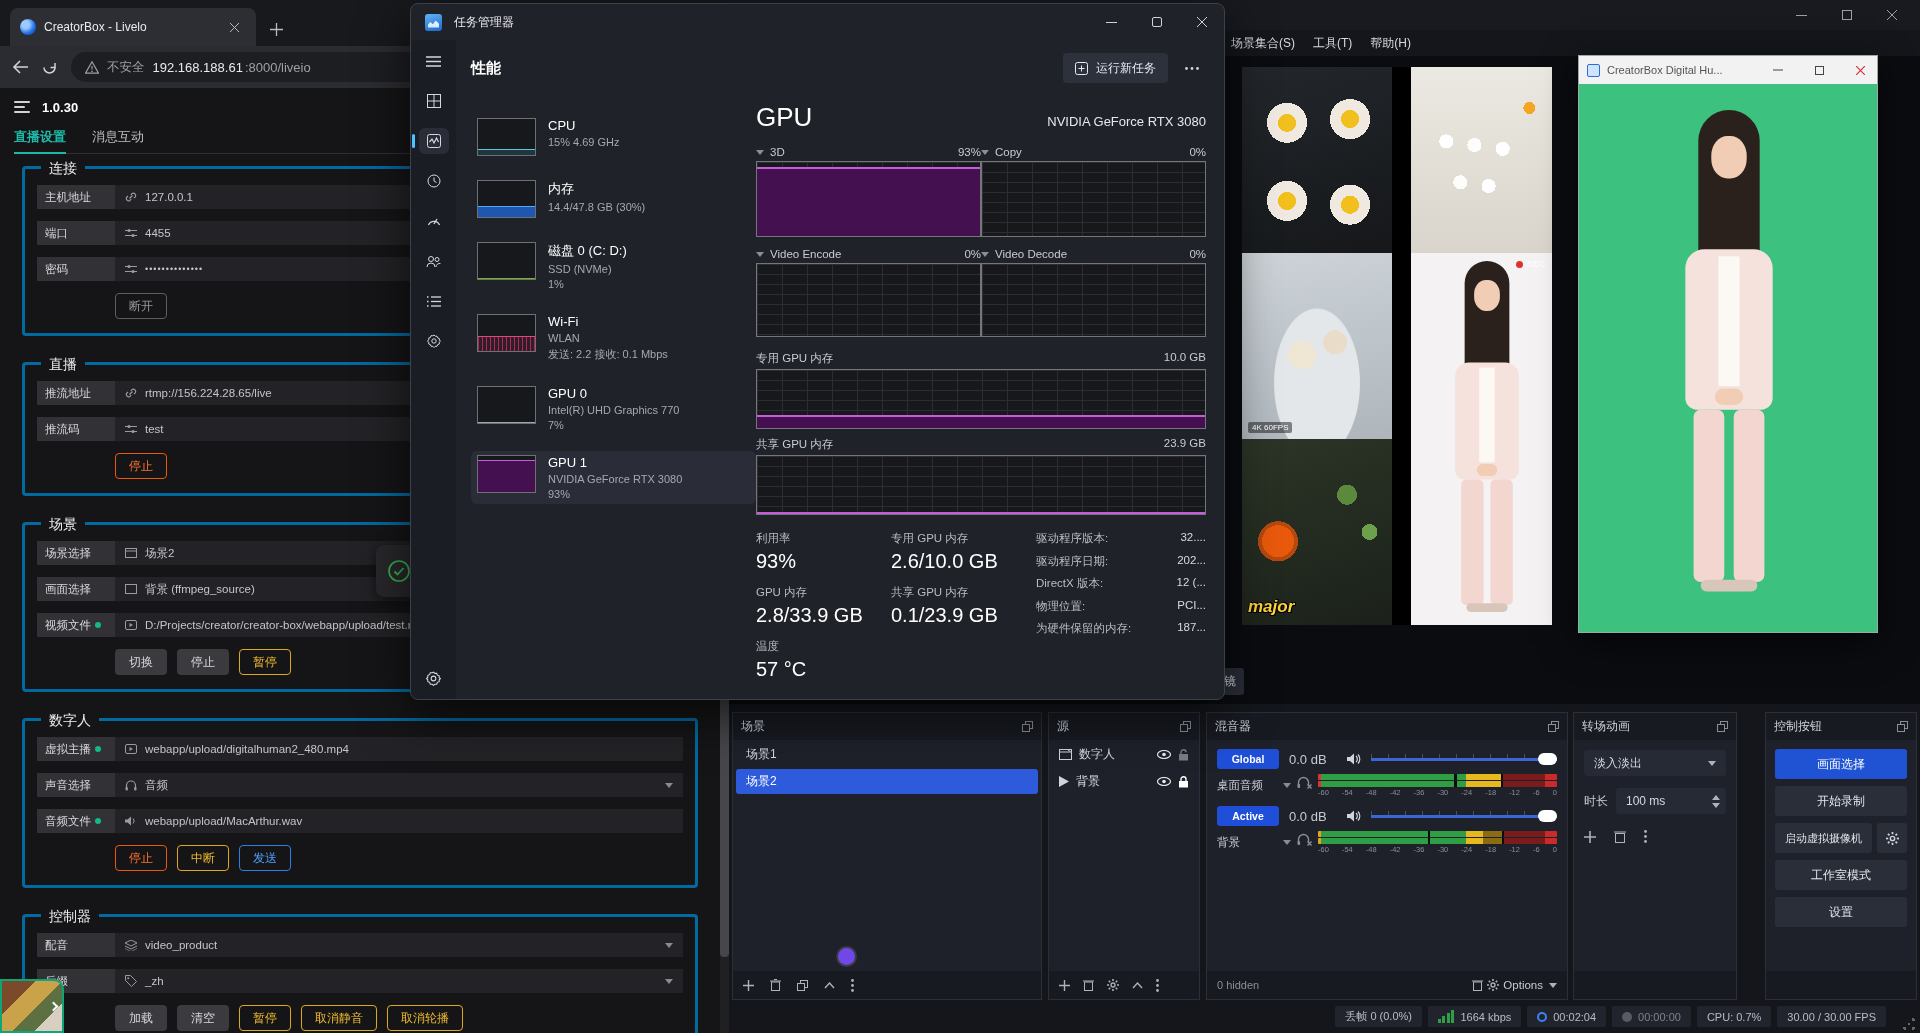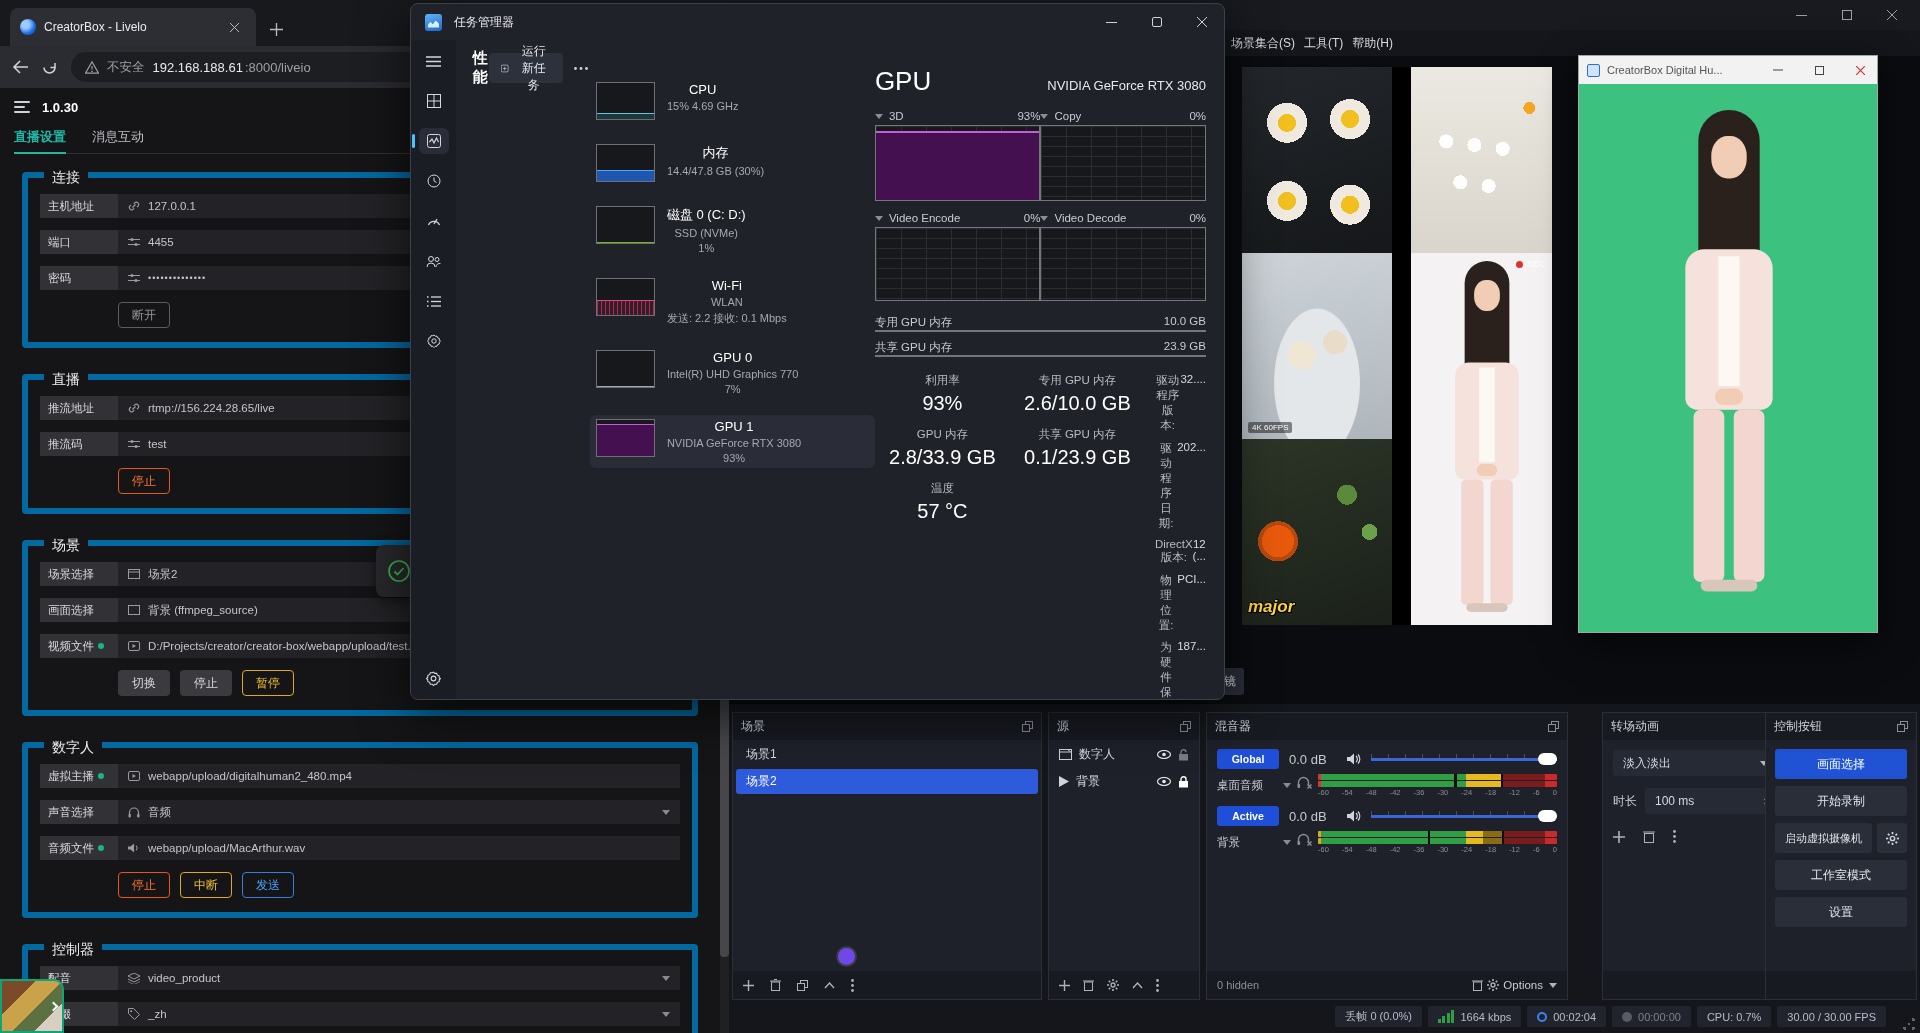--- a/index.html
+++ b/index.html
@@ -25,21 +25,21 @@
   .addr .host { color:#e8eaed; font-size:13px; }
   .addr .path { color:#9aa0a6; font-size:13px; }
   .page { position:relative; height:945px; padding:8px 0 0 14px; overflow:hidden; }
   .vheader { display:flex; align-items:center; gap:12px; color:#fff; font-size:13px; font-weight:bold; height:22px; }
   .hamb { width:16px; }
   .hamb i { display:block; height:2px; background:#cfd2d7; margin:3px 0; border-radius:1px; }
   .hamb i:nth-child(2){ width:11px; }
   .ptabs { display:flex; gap:26px; margin-top:10px; height:26px; align-items:center; border-bottom:1px solid #303034; width:700px; }
   .ptab { font-size:13px; color:#bdbfc4; padding-bottom:6px; border-bottom:2px solid transparent; }
   .ptab.act { color:#1db9a8; border-bottom-color:#1db9a8; font-weight:bold; }
-  .group { position:relative; border:6px solid #0369a1; border-radius:4px; width:676px; margin:18px 0 26px 8px;
+  .group { position:relative; border:3px solid #0369a1; border-radius:4px; width:676px; margin:12px 0 26px 8px;
     padding:16px 12px 8px; }
   .gtitle { position:absolute; top:-9px; left:16px; background:#151517; padding:0 8px; color:#ececee; font-size:14px; }
   .frow { display:flex; height:24px; margin-bottom:12px; }
   .flbl { width:78px; background:#313136; color:#d8d8dc; font-size:11.5px; display:flex; align-items:center;
     padding:0 8px; gap:4px; flex:none; }
   .dot { width:6px; height:6px; border-radius:50%; background:#12b886; flex:none; }
   .fval { flex:1; background:#232327; color:#c4c5c9; font-size:11.5px; display:flex; align-items:center;
     padding:0 10px; gap:8px; }
   .fic { color:#9a9ba0; flex:none; }
   .ddc { margin-left:auto; width:0; height:0; border-left:4px solid transparent; border-right:4px solid transparent;
@@ -75,21 +75,21 @@
   .capbtns { margin-left:auto; display:flex; height:100%; }
   .capbtn { width:45px; display:flex; align-items:center; justify-content:center; color:#cfd2d9; }
   .tm-body { display:flex; flex:1; min-height:0; }
   .rail { width:45px; background:#1b1d24; display:flex; flex-direction:column; align-items:center;
     padding:8px 0; gap:14px; flex:none; }
   .railic { width:30px; height:26px; display:flex; align-items:center; justify-content:center; color:#d5d8de;
     position:relative; border-radius:6px; }
   .railic.sel { background:#2a2d37; }
   .railic.sel:before { content:""; position:absolute; left:-7px; width:3px; height:14px; border-radius:2px; background:#4cc2ff; }
   .rail .spacer { flex:1; }
-  .tm-main { flex:1; display:flex; flex-direction:row; padding:10px 18px 0 15px; min-width:0;text-align:center; }
+  .tm-main { flex:1; display:flex; flex-direction:column; padding:10px 18px 0 15px; min-width:0; }
   .tm-header { display:flex; align-items:center; height:36px; }
   .tm-page-title { color:#fff; font-size:15px; font-weight:bold; }
   .runtask { margin-left:auto; height:30px; background:#2d313c; border-radius:4px; color:#e8eaf0; font-size:12px;
     display:flex; align-items:center; gap:8px; padding:0 12px; }
   .moreb { width:28px; display:flex; justify-content:center; color:#cfd2d9; margin-left:10px; letter-spacing:2px; }
   .tm-content { display:flex; flex:1; min-height:0; }
   .perflist { width:285px; flex:none; display:flex; flex-direction:column; gap:16px; margin-top:28px; }
   .pitem { display:flex; gap:12px; padding:4px 6px; border-radius:6px; align-items:flex-start; }
   .pitem.sel { background:#2a2d37; }
   .thumb { width:59px; height:38px; border:1px solid #6f7076; background:#17181c; position:relative; flex:none; overflow:hidden; }
@@ -130,21 +130,21 @@
   .drvcol { flex:1; margin-left:10px; }
   .drow { display:flex; color:#b8bcc4; font-size:11.5px; margin-bottom:7.5px; }
   .drow .dv { margin-left:auto; color:#d8dae0; }
 
   
   #obs { left:729px; top:0; width:1191px; height:1033px; background:#14161b; z-index:1; }
   .obs-caption { position:absolute; top:0; left:0; right:0; height:30px; background:#181a20; }
   .obs-capbtns { position:absolute; right:6px; top:0; display:flex; }
   .obs-capbtns .capbtn { color:#9aa0aa; height:30px; }
   .menubar { position:absolute; top:30px; left:0; right:0; height:26px; background:#14161b;
-    display:flex; align-items:center; padding-left:502px; gap:9px; }
+    display:flex; align-items:center; padding-left:502px; gap:18px; }
   .menu-item { color:#d6d9e0; font-size:12px; }
   .preview { position:absolute; top:56px; left:0; right:0; height:648px; background:#0b0c10; }
   .canvas { position:absolute; left:513px; top:11px; width:310px; height:558px; background:#000;
     display:flex; gap:19px; }
   .ccol { width:150px; display:flex; flex-direction:column; }
   .tile { position:relative; overflow:hidden; }
   .t-eggs { height:186px; background:
     radial-gradient(circle at 30% 30%,#f2c01e 0 9px,#efe9df 9px 20px,transparent 20px),
     radial-gradient(circle at 72% 28%,#f2c01e 0 9px,#efe9df 9px 20px,transparent 20px),
     radial-gradient(circle at 30% 72%,#f2c01e 0 9px,#efe9df 9px 20px,transparent 20px),
@@ -218,21 +218,21 @@
   .meterwrap { flex:1; }
   .vu { height:6px; border-radius:1px; margin-bottom:1px; background:
     linear-gradient(90deg,#e03131 0 1.2%,#2f9e44 1.2% 57%,#0a0a0a 57% 58%,#2f9e44 58% 62%,#e6b91e 62% 76.5%,#0a0a0a 76.5% 77.5%,#7a1c1c 77.5% 95%,#c92a2a 95% 100%); }
   .vu.v2 { background:
     linear-gradient(90deg,#e6a21e 0 1.2%,#2f9e44 1.2% 46%,#0a0a0a 46% 47%,#2f9e44 47% 62%,#e6b91e 62% 69%,#8a6d12 69% 77%,#0a0a0a 77% 78%,#7a1c1c 78% 95%,#c92a2a 95% 100%); }
   .scale { display:flex; justify-content:space-between; color:#8a8e98; font-size:7.5px; margin-top:1px; }
   .mixfoot { position:absolute; left:0; right:0; bottom:0; height:28px; background:#171a21; display:flex;
     align-items:center; padding:0 10px; gap:4px; }
   .hiddenlbl { color:#8a8e98; font-size:11px; }
   .optlbl { color:#c6cad4; font-size:11.5px; display:flex; align-items:center; gap:6px; }
-  .p-trans { left:873px; width:187px; }
+  .p-trans { left:844px; width:164px; }
   .transbody { padding:10px; }
   .tselect { height:26px; background:#262a34; border-radius:3px; display:flex; align-items:center;
     padding:0 10px; color:#d6d9e0; font-size:12px; }
   .tselect .ddc { margin-left:auto; border-top-color:#aeb2bc; }
   .durrow { display:flex; align-items:center; gap:8px; margin-top:12px; }
   .durlbl { color:#c6cad4; font-size:12px; }
   .spin { flex:1; height:26px; background:#262a34; border-radius:3px; display:flex; align-items:center;
     padding:0 6px 0 10px; color:#d6d9e0; font-size:12px; }
   .spin .arrows { margin-left:auto; display:flex; flex-direction:column; gap:3px; }
   .spin .up { width:0; height:0; border-left:4px solid transparent; border-right:4px solid transparent; border-bottom:5px solid #aeb2bc; }

